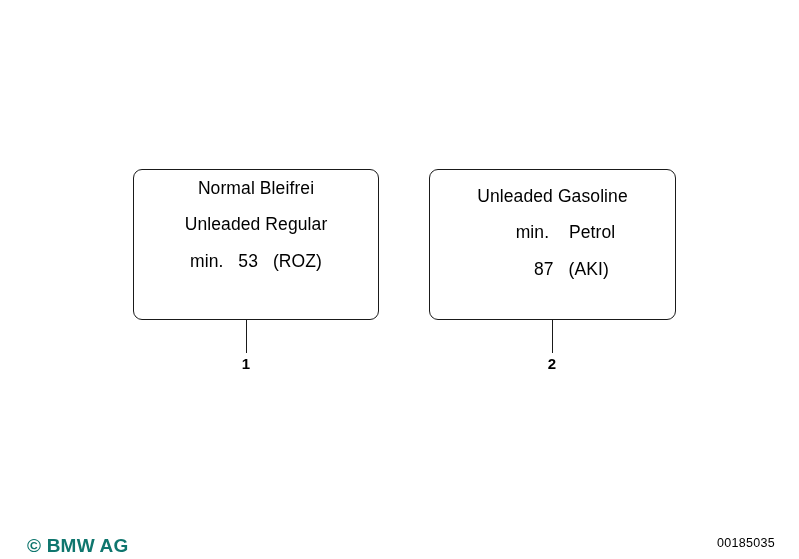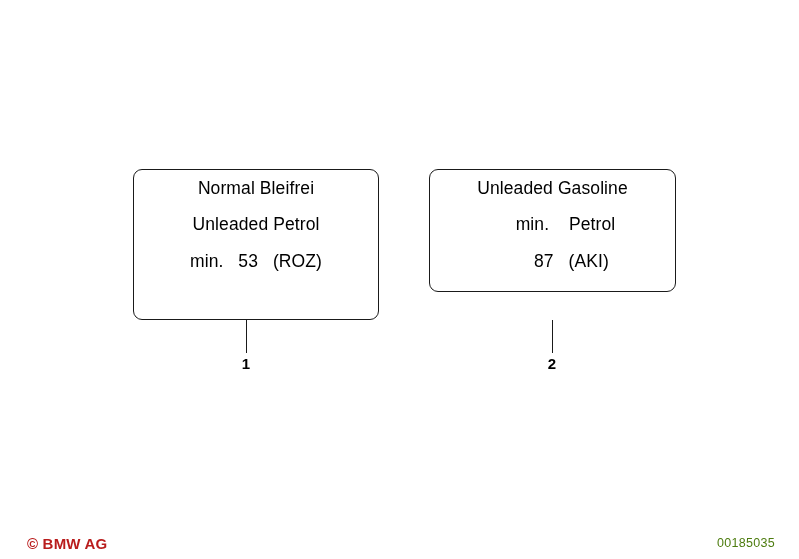--- a/index.html
+++ b/index.html
@@ -46,22 +46,22 @@
     width: 246px;
     height: 151px;
     padding: 0 6px;
   }
   #plate-1 .plate-line { margin: 9.5px 0; }
 
   #plate-2 {
     left: 429px;
     top: 169px;
     width: 247px;
-    height: 123px;
-    padding: 0 6px;
+    height: 151px;
+    padding: 8px 6px;
   }
   #plate-2 .plate-line { margin: 9.5px 0; }
   #plate-2 .shift-right { padding-left: 26px; }
   #plate-2 .shift-right-2 { padding-left: 38px; }
 
   
   .leader-line {
     position: absolute;
     width: 1.5px;
     background: #1a1a1a;
@@ -80,46 +80,46 @@
   #callout-1 { left: 232px; top: 356px; }
 
   #leader-2 { left: 551.5px; top: 320px; height: 33px; }
   #callout-2 { left: 538px; top: 356px; }
 
   
   #copyright {
     position: absolute;
     left: 27px;
     top: 536px;
-    font-size: 15px;
+    font-size: 19px;
     font-weight: bold;
     line-height: 1;
     letter-spacing: 0.2px;
-    color: #b91c1c;
+    color: #0f766e;
     white-space: pre;
   }
   #diagram-number {
     position: absolute;
     right: 24px;
     top: 537px;
     font-size: 12.5px;
     line-height: 1;
     letter-spacing: 0.3px;
-    color: #4d7c0f;
+    color: #000000;
     white-space: pre;
   }
 </style>
 </head>
 <body>
 
 <div id="page">
 
   <div class="plate" id="plate-1">
     <div class="plate-line">Normal Bleifrei</div>
-    <div class="plate-line">Unleaded Petrol</div>
+    <div class="plate-line">Unleaded Regular</div>
     <div class="plate-line">min.   53   (ROZ)</div>
   </div>
 
   <div class="leader-line" id="leader-1"></div>
   <div class="callout-number" id="callout-1">1</div>
 
   <div class="plate" id="plate-2">
     <div class="plate-line">Unleaded Gasoline</div>
     <div class="plate-line shift-right">min.    Petrol</div>
     <div class="plate-line shift-right-2">87   (AKI)</div>

